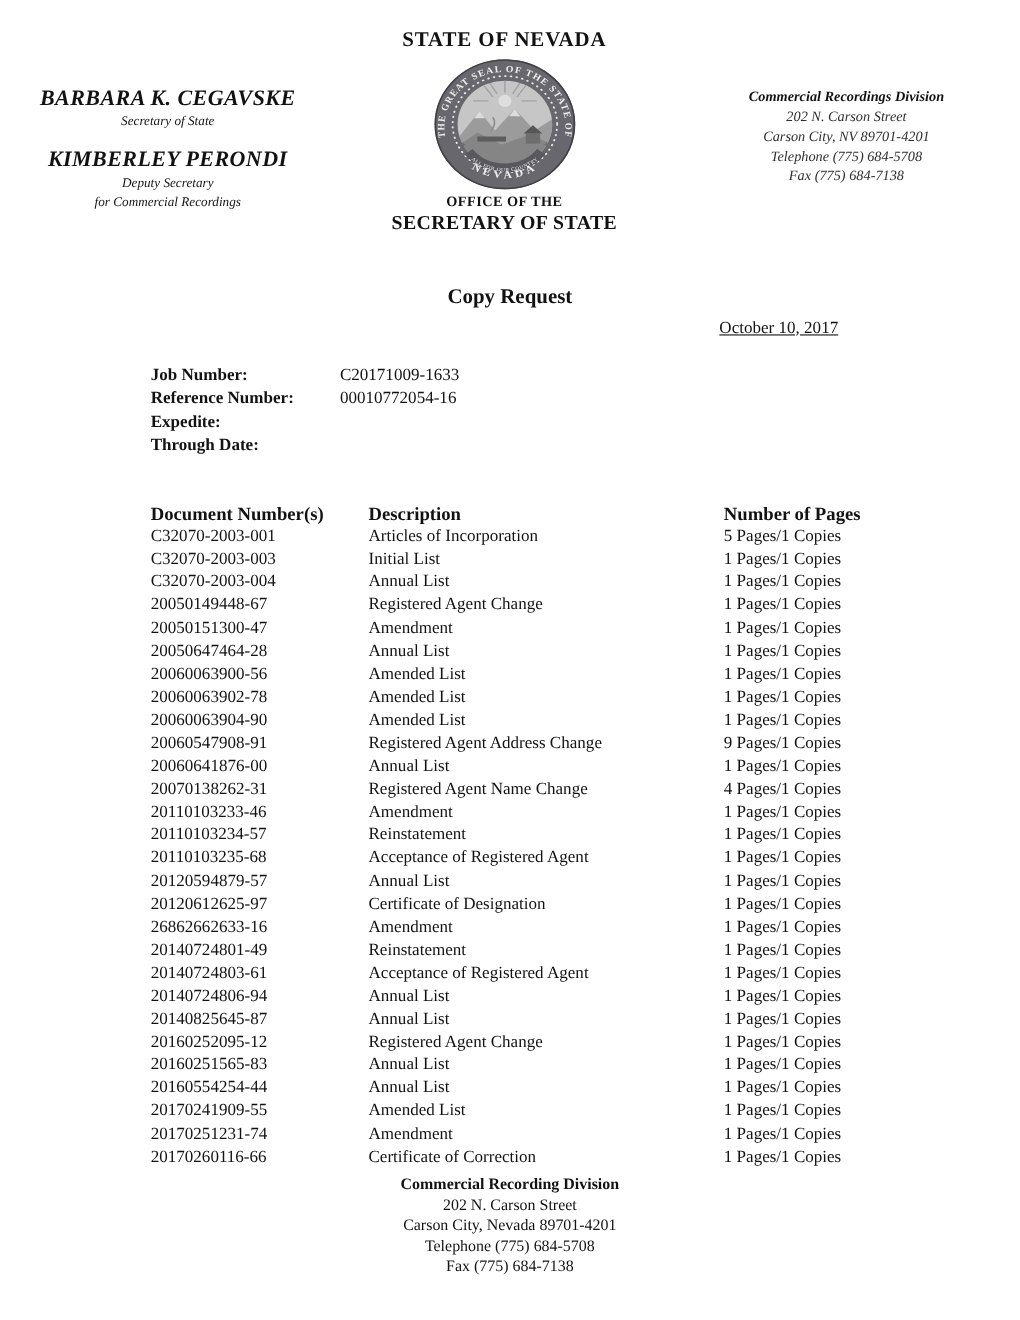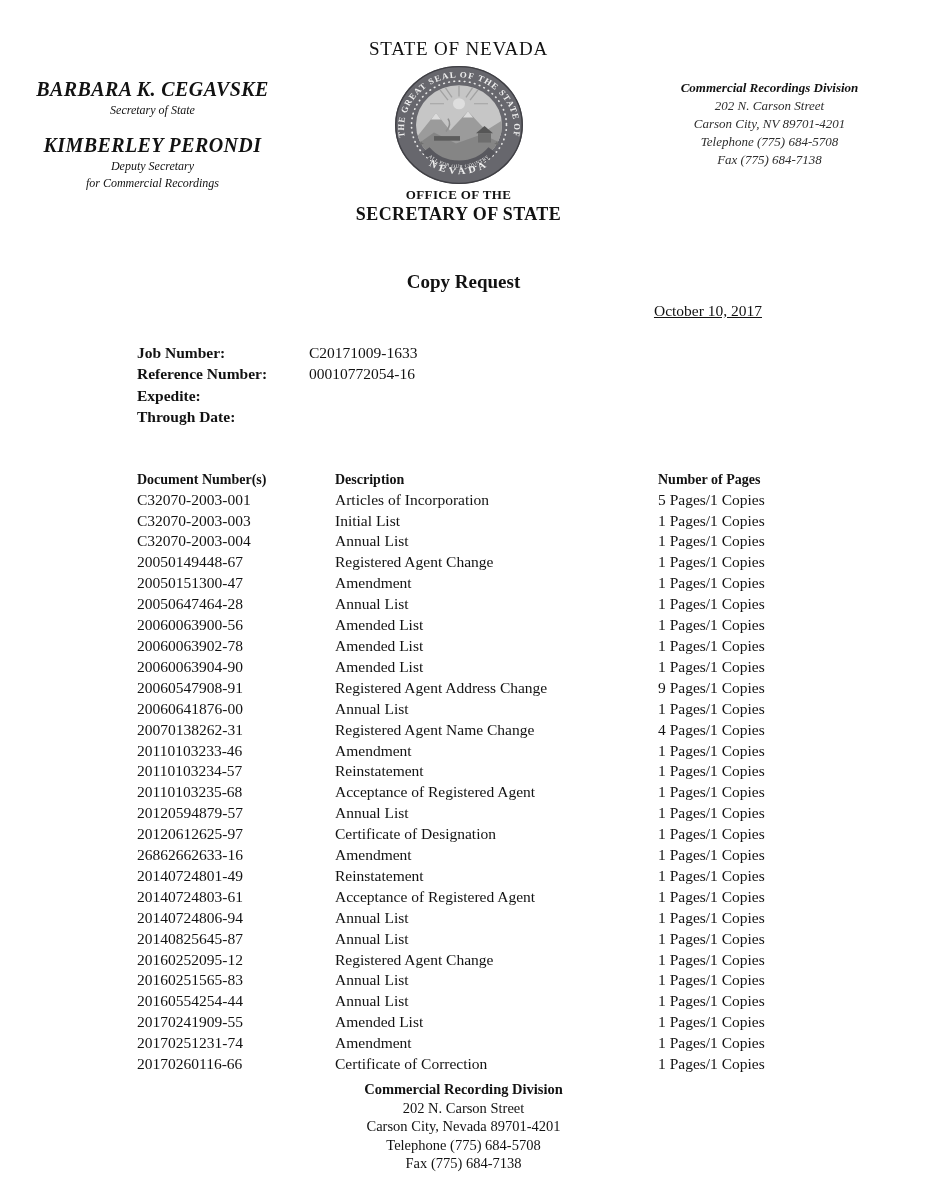--- a/index.html
+++ b/index.html
@@ -34,24 +34,23 @@
     font-size: 12px;
     margin-top: 2px;
   }
   .official-gap { height: 16px; }
 
   .head-center {
     flex: 1;
     text-align: center;
   }
   .state-title {
-    font-weight: normal;
+    font-weight: bold;
     font-size: 19px;
     letter-spacing: 0.8px;
-    margin-top: 12px;
   }
   .seal { display: block; margin: 5px auto 2px auto; }
   .office-line1 {
     font-weight: bold;
     font-size: 13px;
     letter-spacing: 0.4px;
   }
   .office-line2 {
     font-weight: bold;
     font-size: 18px;
@@ -104,21 +103,21 @@
   
   .doc-table {
     margin: 41px 0 0 137px;
     border-collapse: collapse;
     table-layout: fixed;
     width: 760px;
   }
   .doc-table th {
     text-align: left;
     font-weight: bold;
-    font-size: 14px;
+    font-size: 17px;
     padding: 0;
     line-height: 21px;
     vertical-align: top;
   }
   .doc-table td {
     padding: 0;
     font-size: 15.5px;
     line-height: 20.9px;
     vertical-align: top;
     white-space: nowrap;

